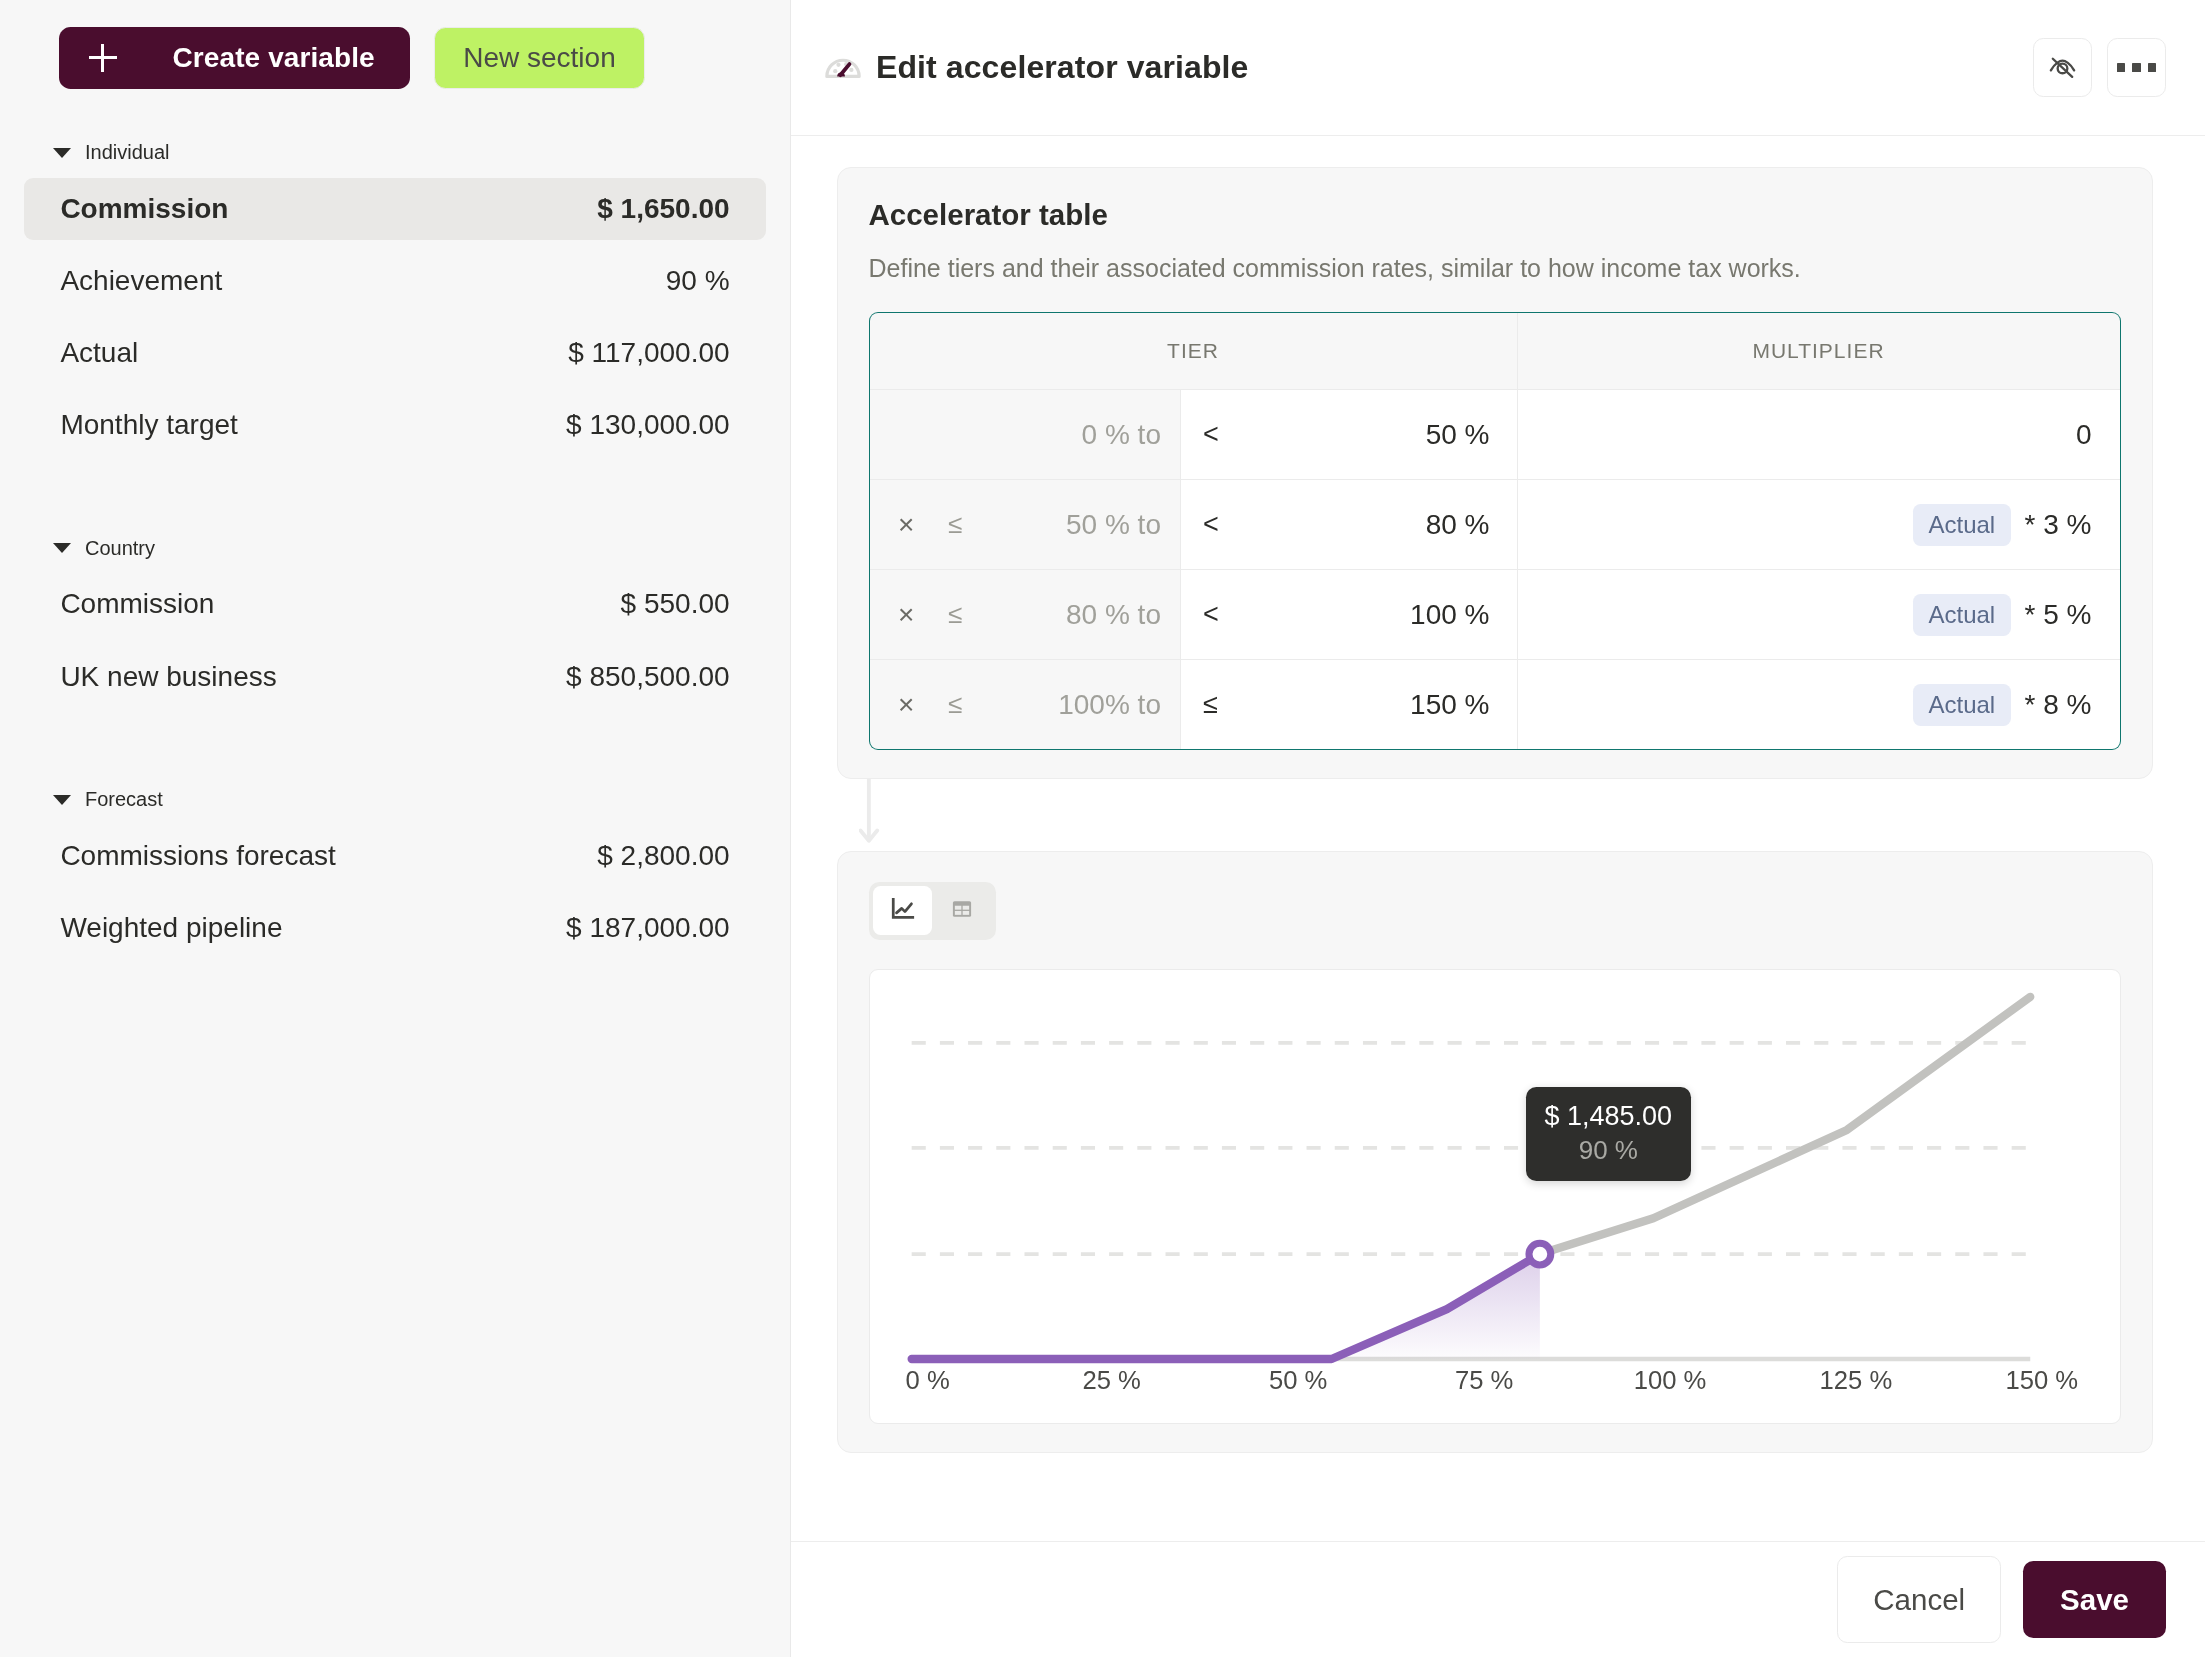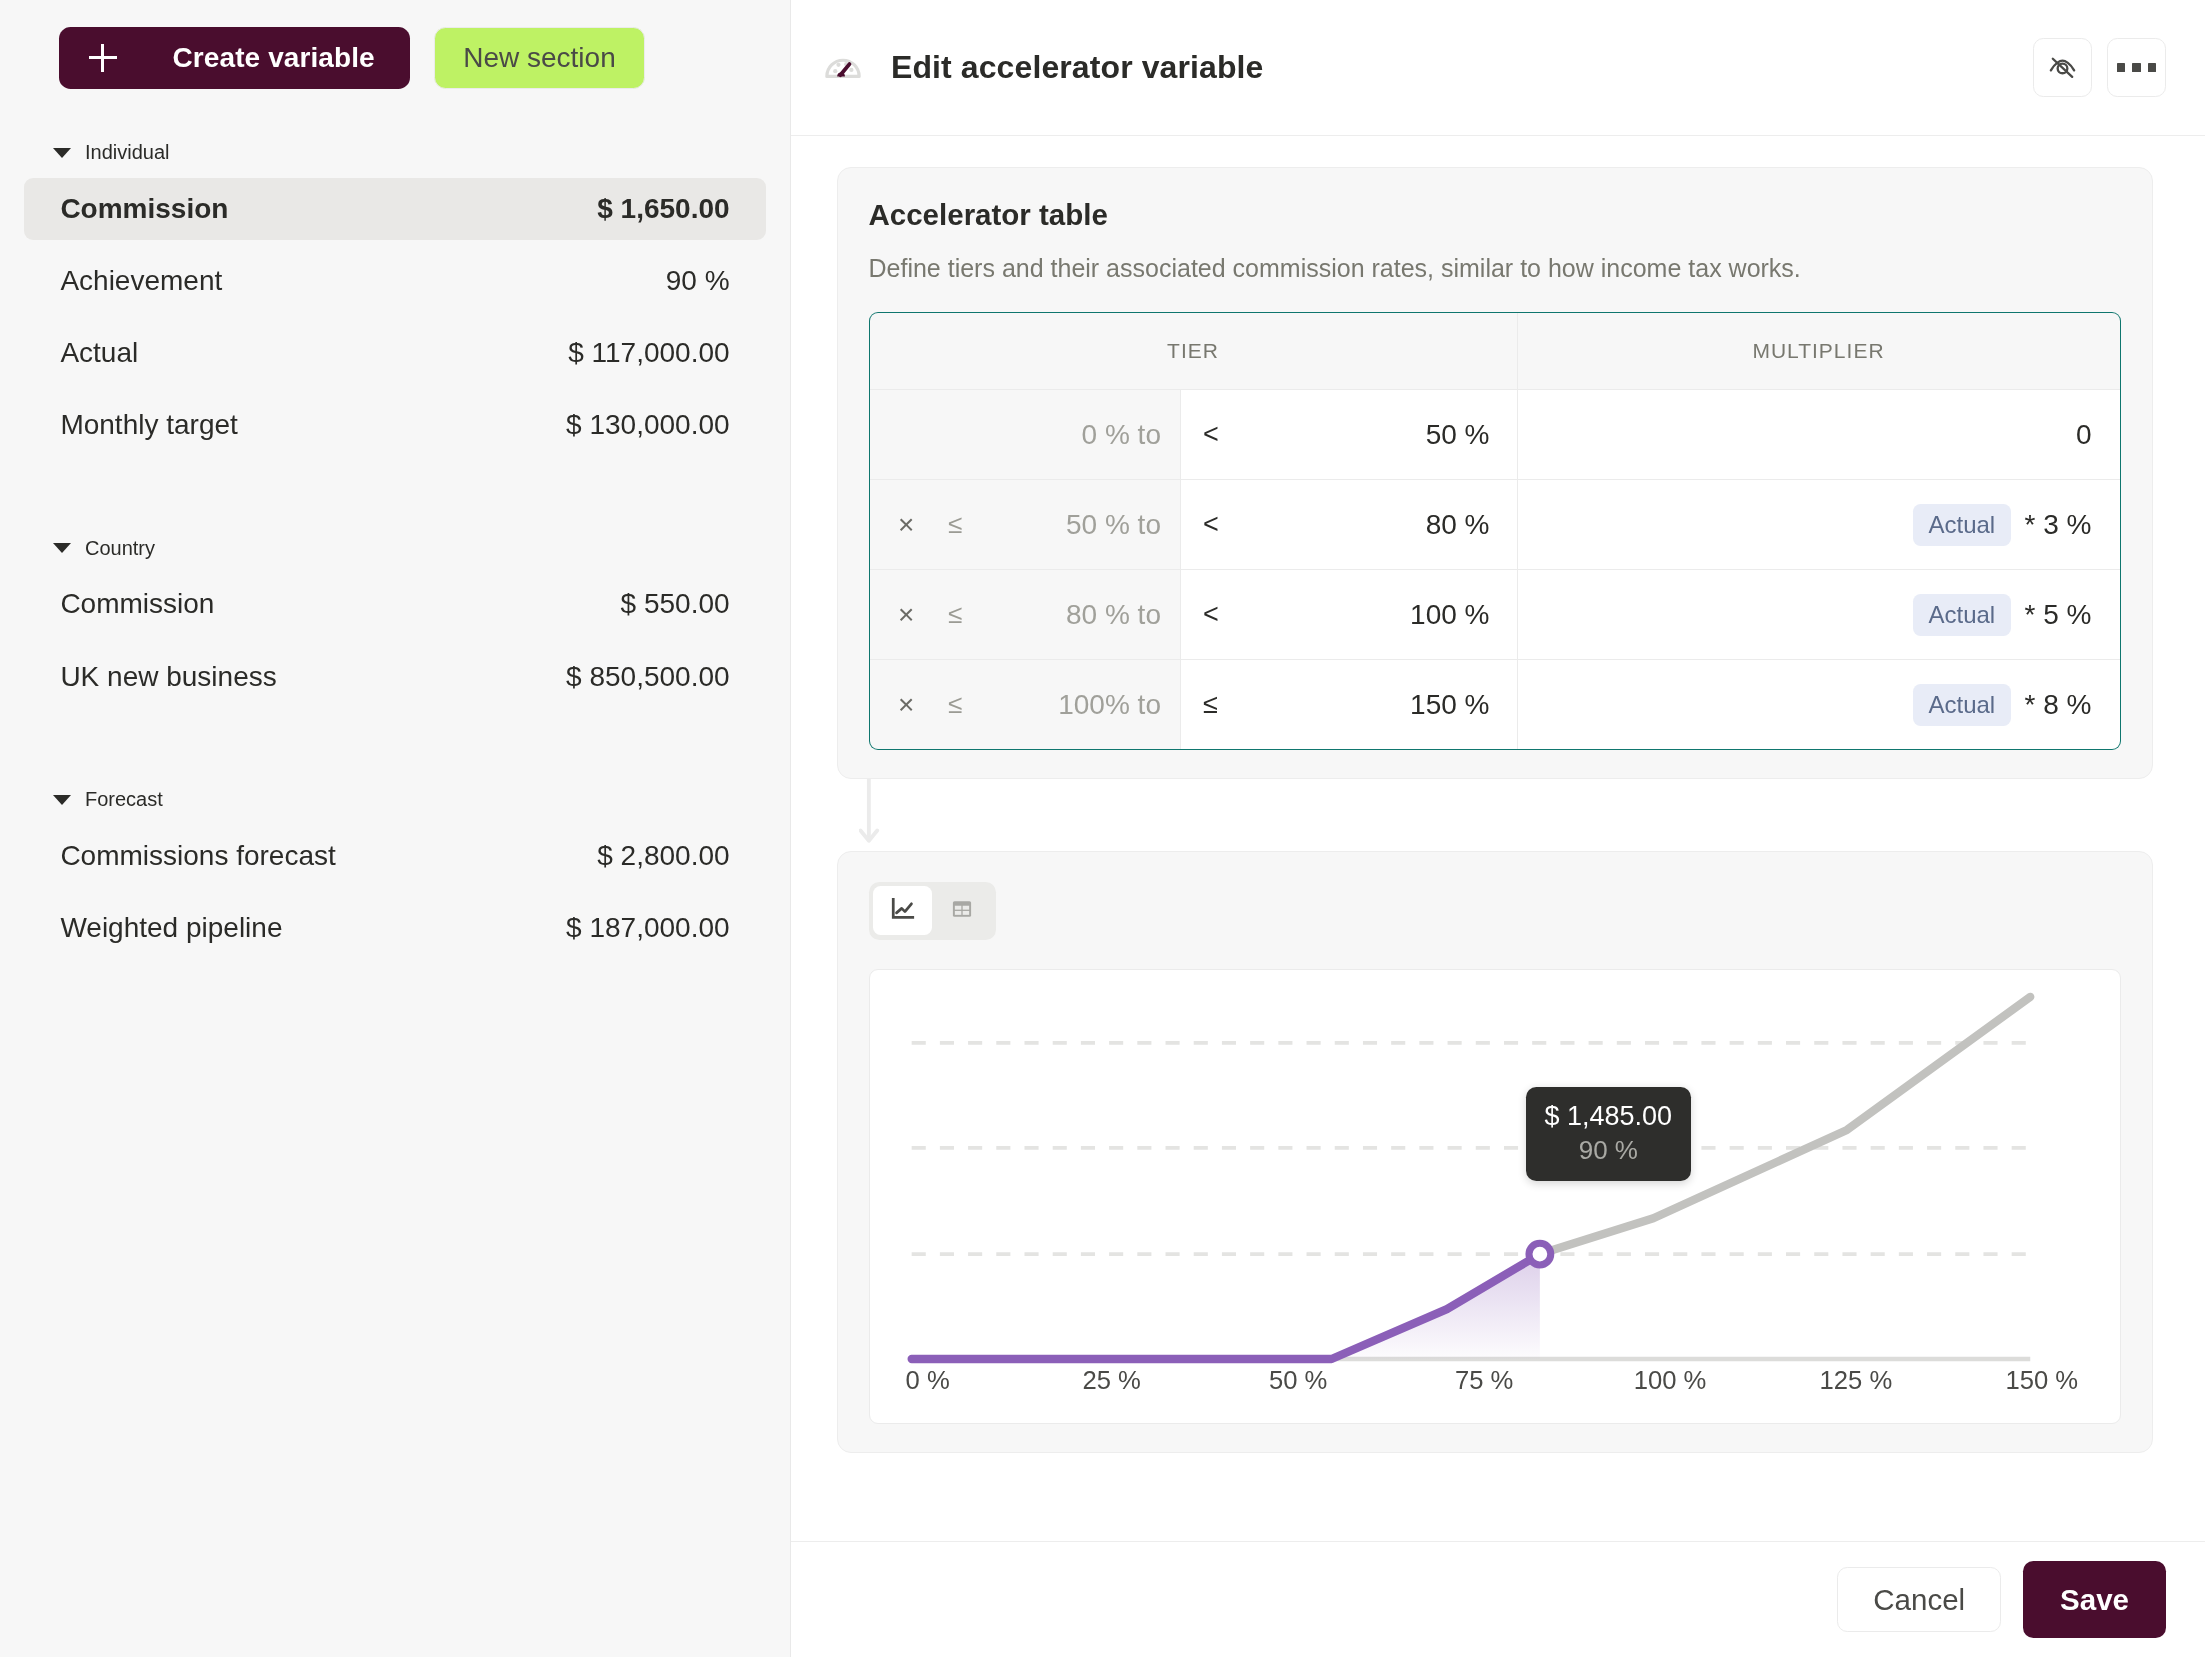--- a/index.html
+++ b/index.html
@@ -86,21 +86,21 @@
   .main {
     flex: 1; display: flex; flex-direction: column;
     background: #ffffff; height: 1657px; min-width: 0;
   }
   .main-header {
     display: flex; align-items: center;
     padding: 0 39px 0 32px; height: 136px;
     border-bottom: 1.3px solid #ededed;
     flex: 0 0 136px;
   }
-  .header-left { display: flex; align-items: center; gap: 28px; flex: 1; text-align: center; }
+  .header-left { display: flex; align-items: center; gap: 13px; flex: 1; text-align: center; }
   .gauge-icon { width: 40px; height: 40px; flex: 0 0 40px; }
   .header-title {
     font-size: 32px; font-weight: 700; color: #2b2b28;
     letter-spacing: 0.1px;
   }
   .header-actions { display: flex; gap: 15.4px; }
   .icon-btn {
     width: 59px; height: 59px;
     background: #ffffff; border: 1.3px solid #ebebeb;
     border-radius: 10.3px; cursor: pointer;
@@ -237,21 +237,21 @@
   
   .main-footer {
     border-top: 1.3px solid #ededed;
     height: 116px; flex: 0 0 116px;
     display: flex; align-items: center; justify-content: flex-end;
     gap: 22px; padding: 0 39px;
   }
   .btn-cancel {
     background: #ffffff; color: #4a4a47;
     border: 1.3px solid #ebebeb; border-radius: 10.3px;
-    height: 65px; padding: 0 35px;
+    height: 87px; padding: 0 35px;
     font-size: 29.5px; cursor: pointer;
     font-family: "Liberation Sans", sans-serif;
   }
   .btn-save {
     background: #4a0d2e; color: #ffffff;
     border: none; border-radius: 10.3px;
     height: 77px; padding: 0 37px;
     font-size: 29.5px; font-weight: 700; cursor: pointer;
     font-family: "Liberation Sans", sans-serif;
   }

